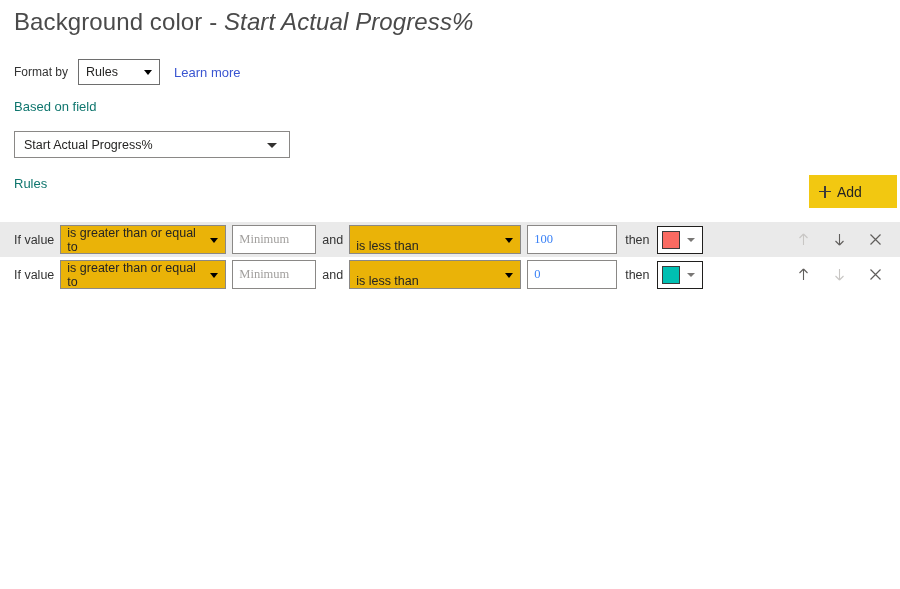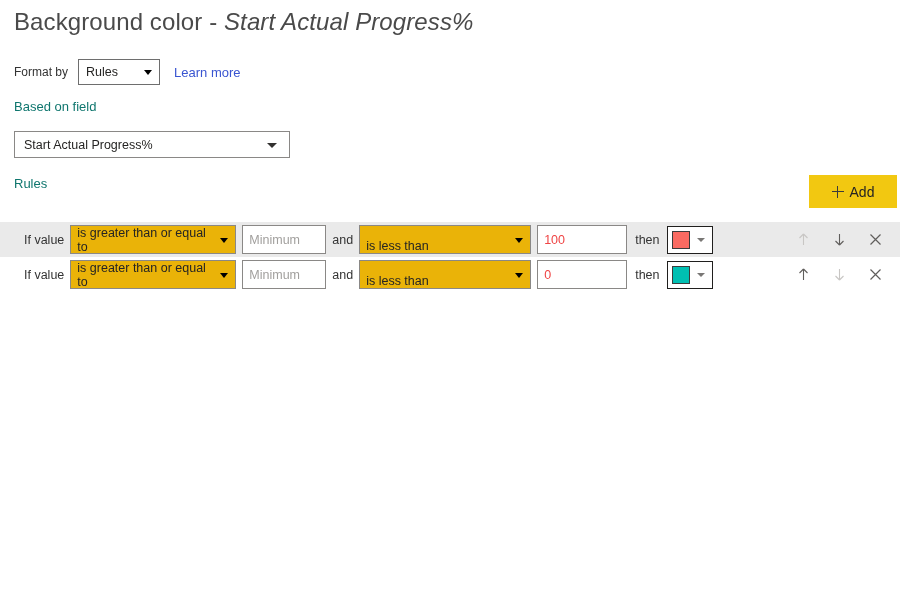--- a/index.html
+++ b/index.html
@@ -124,27 +124,27 @@
   .add-button {
     position: absolute;
     right: 3px;
     top: 175px;
     width: 88px;
     height: 33px;
     background: #f2c811;
     border: none;
     display: flex;
     align-items: center;
-    justify-content: center;
+    justify-content: flex-start;
     gap: 6px;
     font-size: 14px;
     color: #252423;
     font-family: "Liberation Sans", sans-serif;
     cursor: pointer;
-    padding: 0;
+    padding: 10px;
   }
   .add-button .plus {
     position: relative;
     width: 12px;
     height: 12px;
     display: inline-block;
   }
   .add-button .plus::before,
   .add-button .plus::after {
     content: "";
@@ -163,21 +163,21 @@
     position: absolute;
     left: 0;
     top: 222px;
     width: 900px;
   }
   .rule-row {
     position: relative;
     height: 35px;
     display: flex;
     align-items: center;
-    padding-left: 24px;
+    padding-left: 14px;
     box-sizing: border-box;
   }
   .rule-row.highlight {
     background: #eaeaea;
   }
 
   .if-value {
     font-size: 12.5px;
     color: #333333;
     margin-right: 6px;
@@ -211,22 +211,22 @@
   }
   .op-select.wide { width: 172px; align-items: flex-end; }
 
   .num-input {
     width: 84px;
     height: 29px;
     box-sizing: border-box;
     border: 1px solid #8a8886;
     background: #ffffff;
     font-size: 12.5px;
-    font-family: Liberation Sans, sans-serif;
-    color: #ef4444;
+    font-family: Liberation Serif, serif;
+    color: #3b82f6;
     padding: 0 6px;
     margin-left: 6px;
     outline: none;
   }
   .num-input::placeholder { color: #a19f9d; }
   .num-input.wide { width: 84px; }
   .num-input.valbox { width: 90px; }
 
   .conj {
     font-size: 12.5px;

